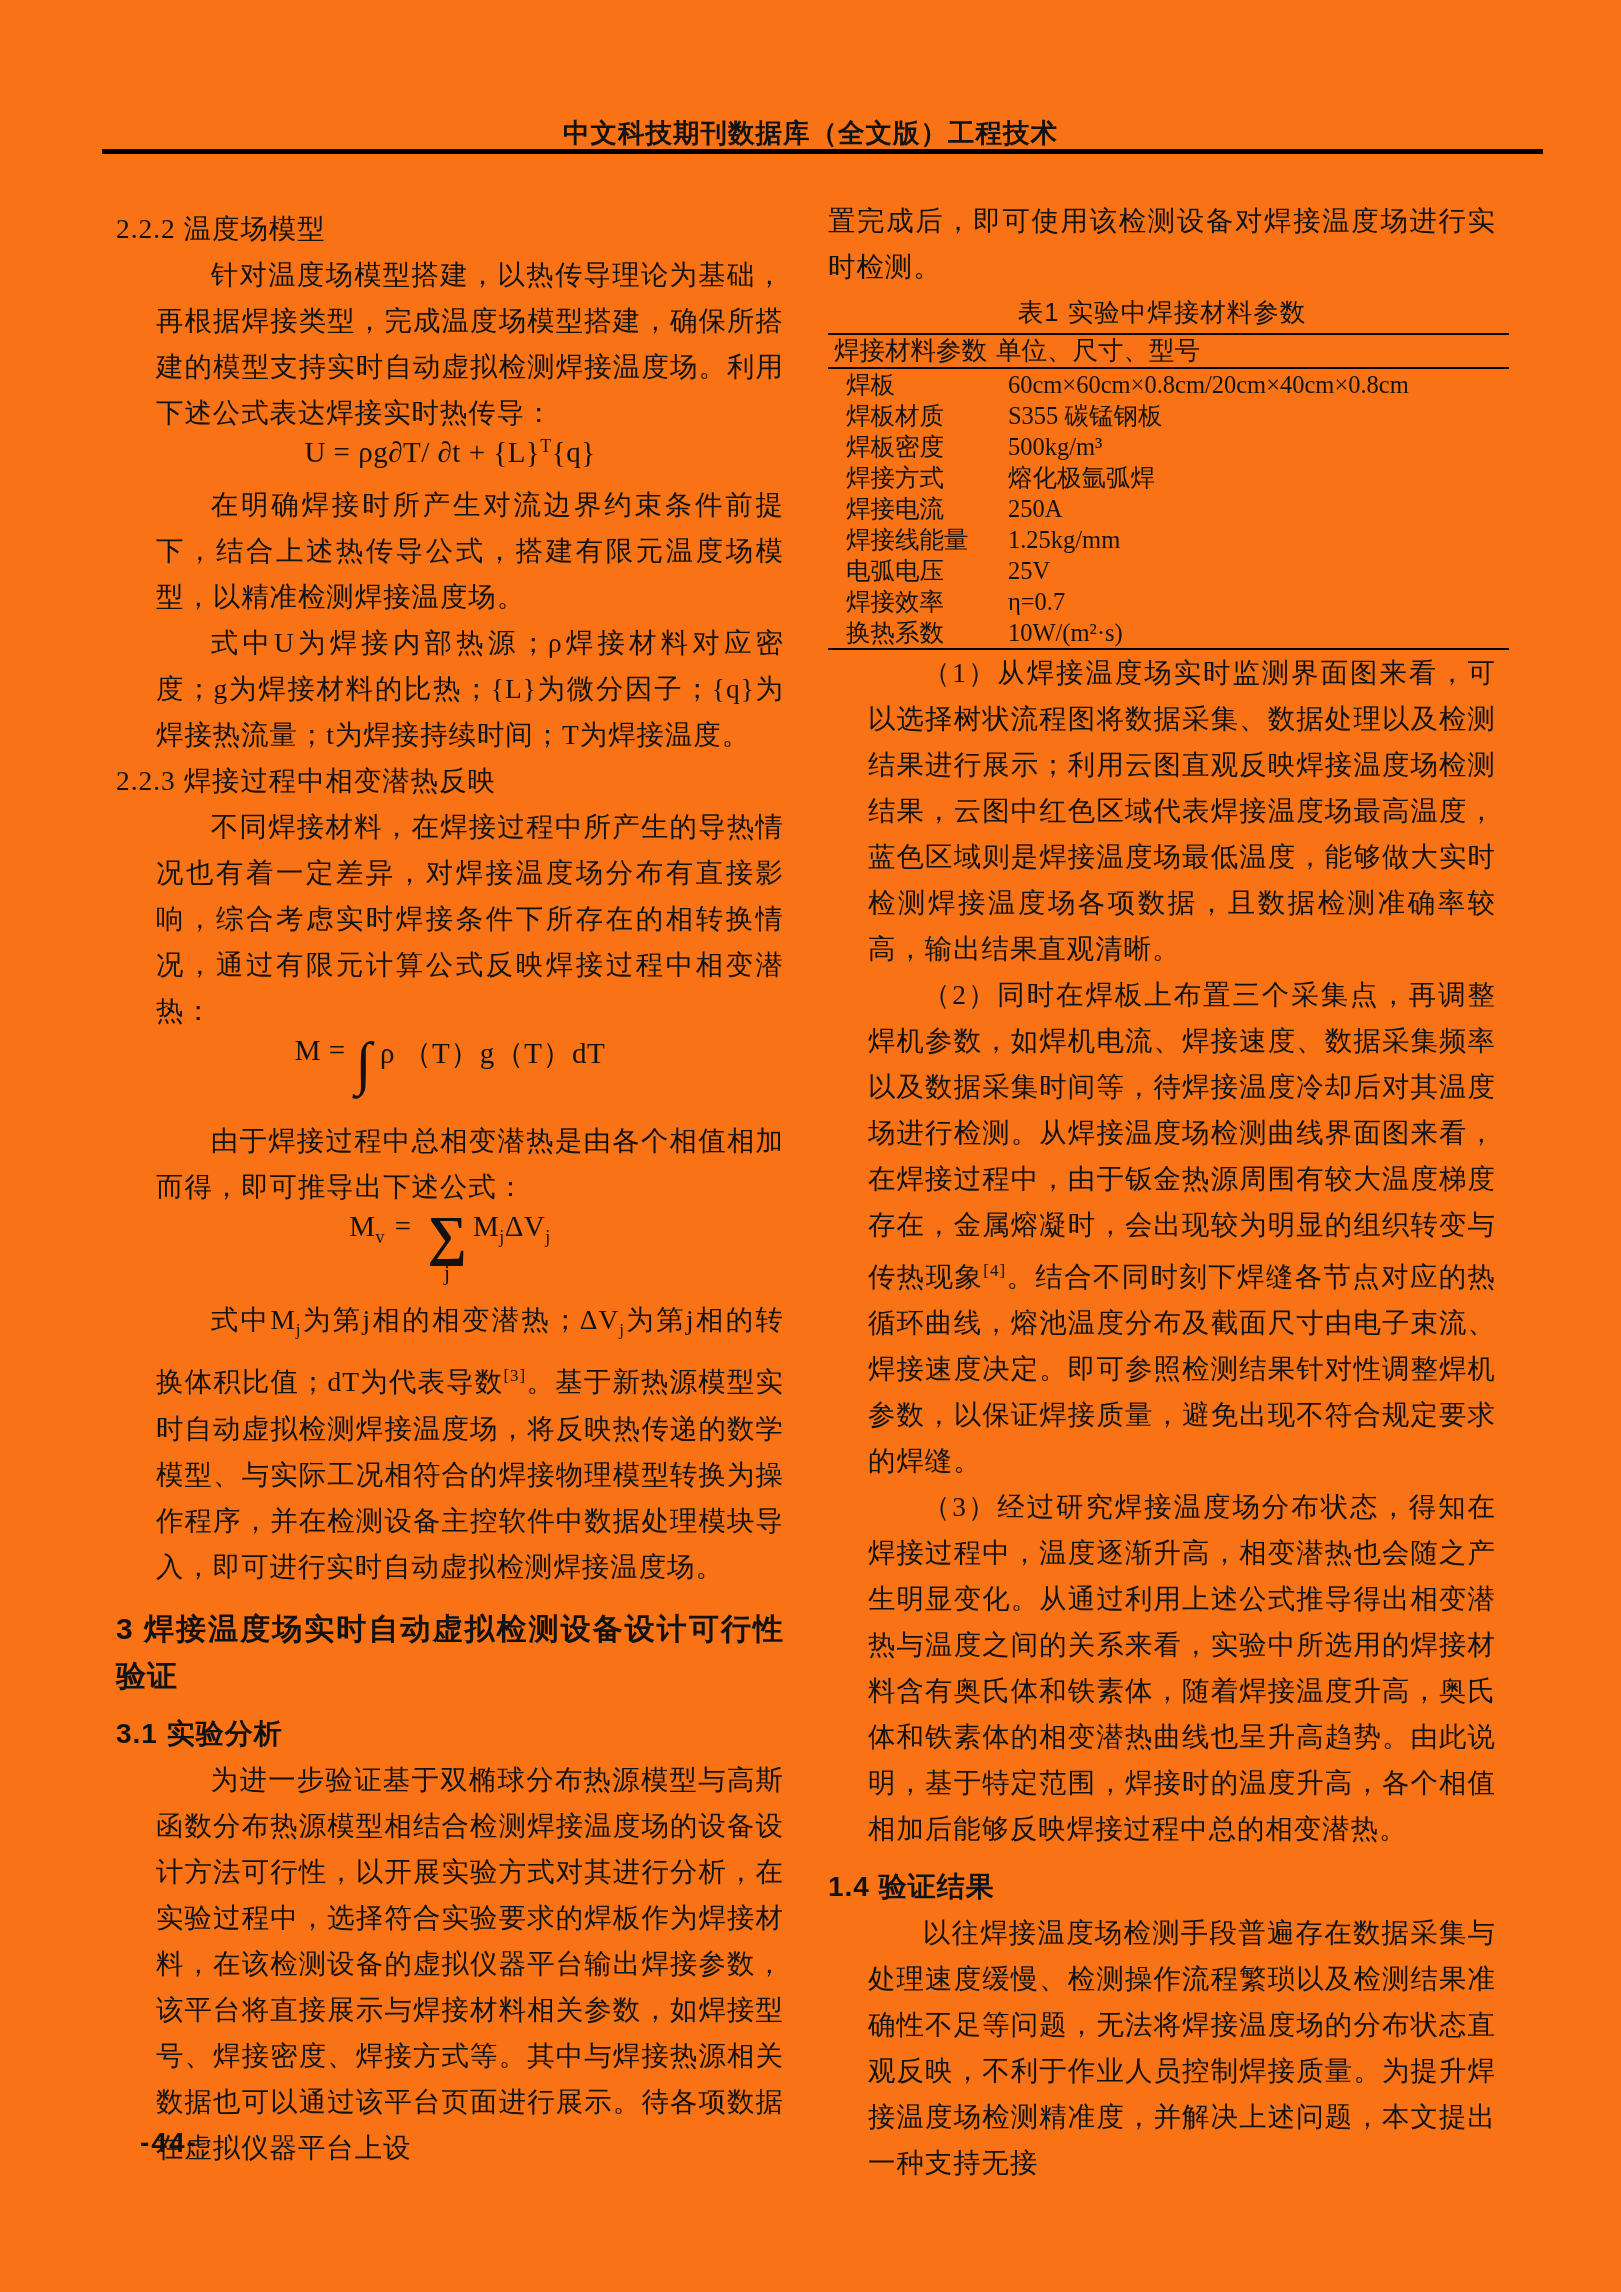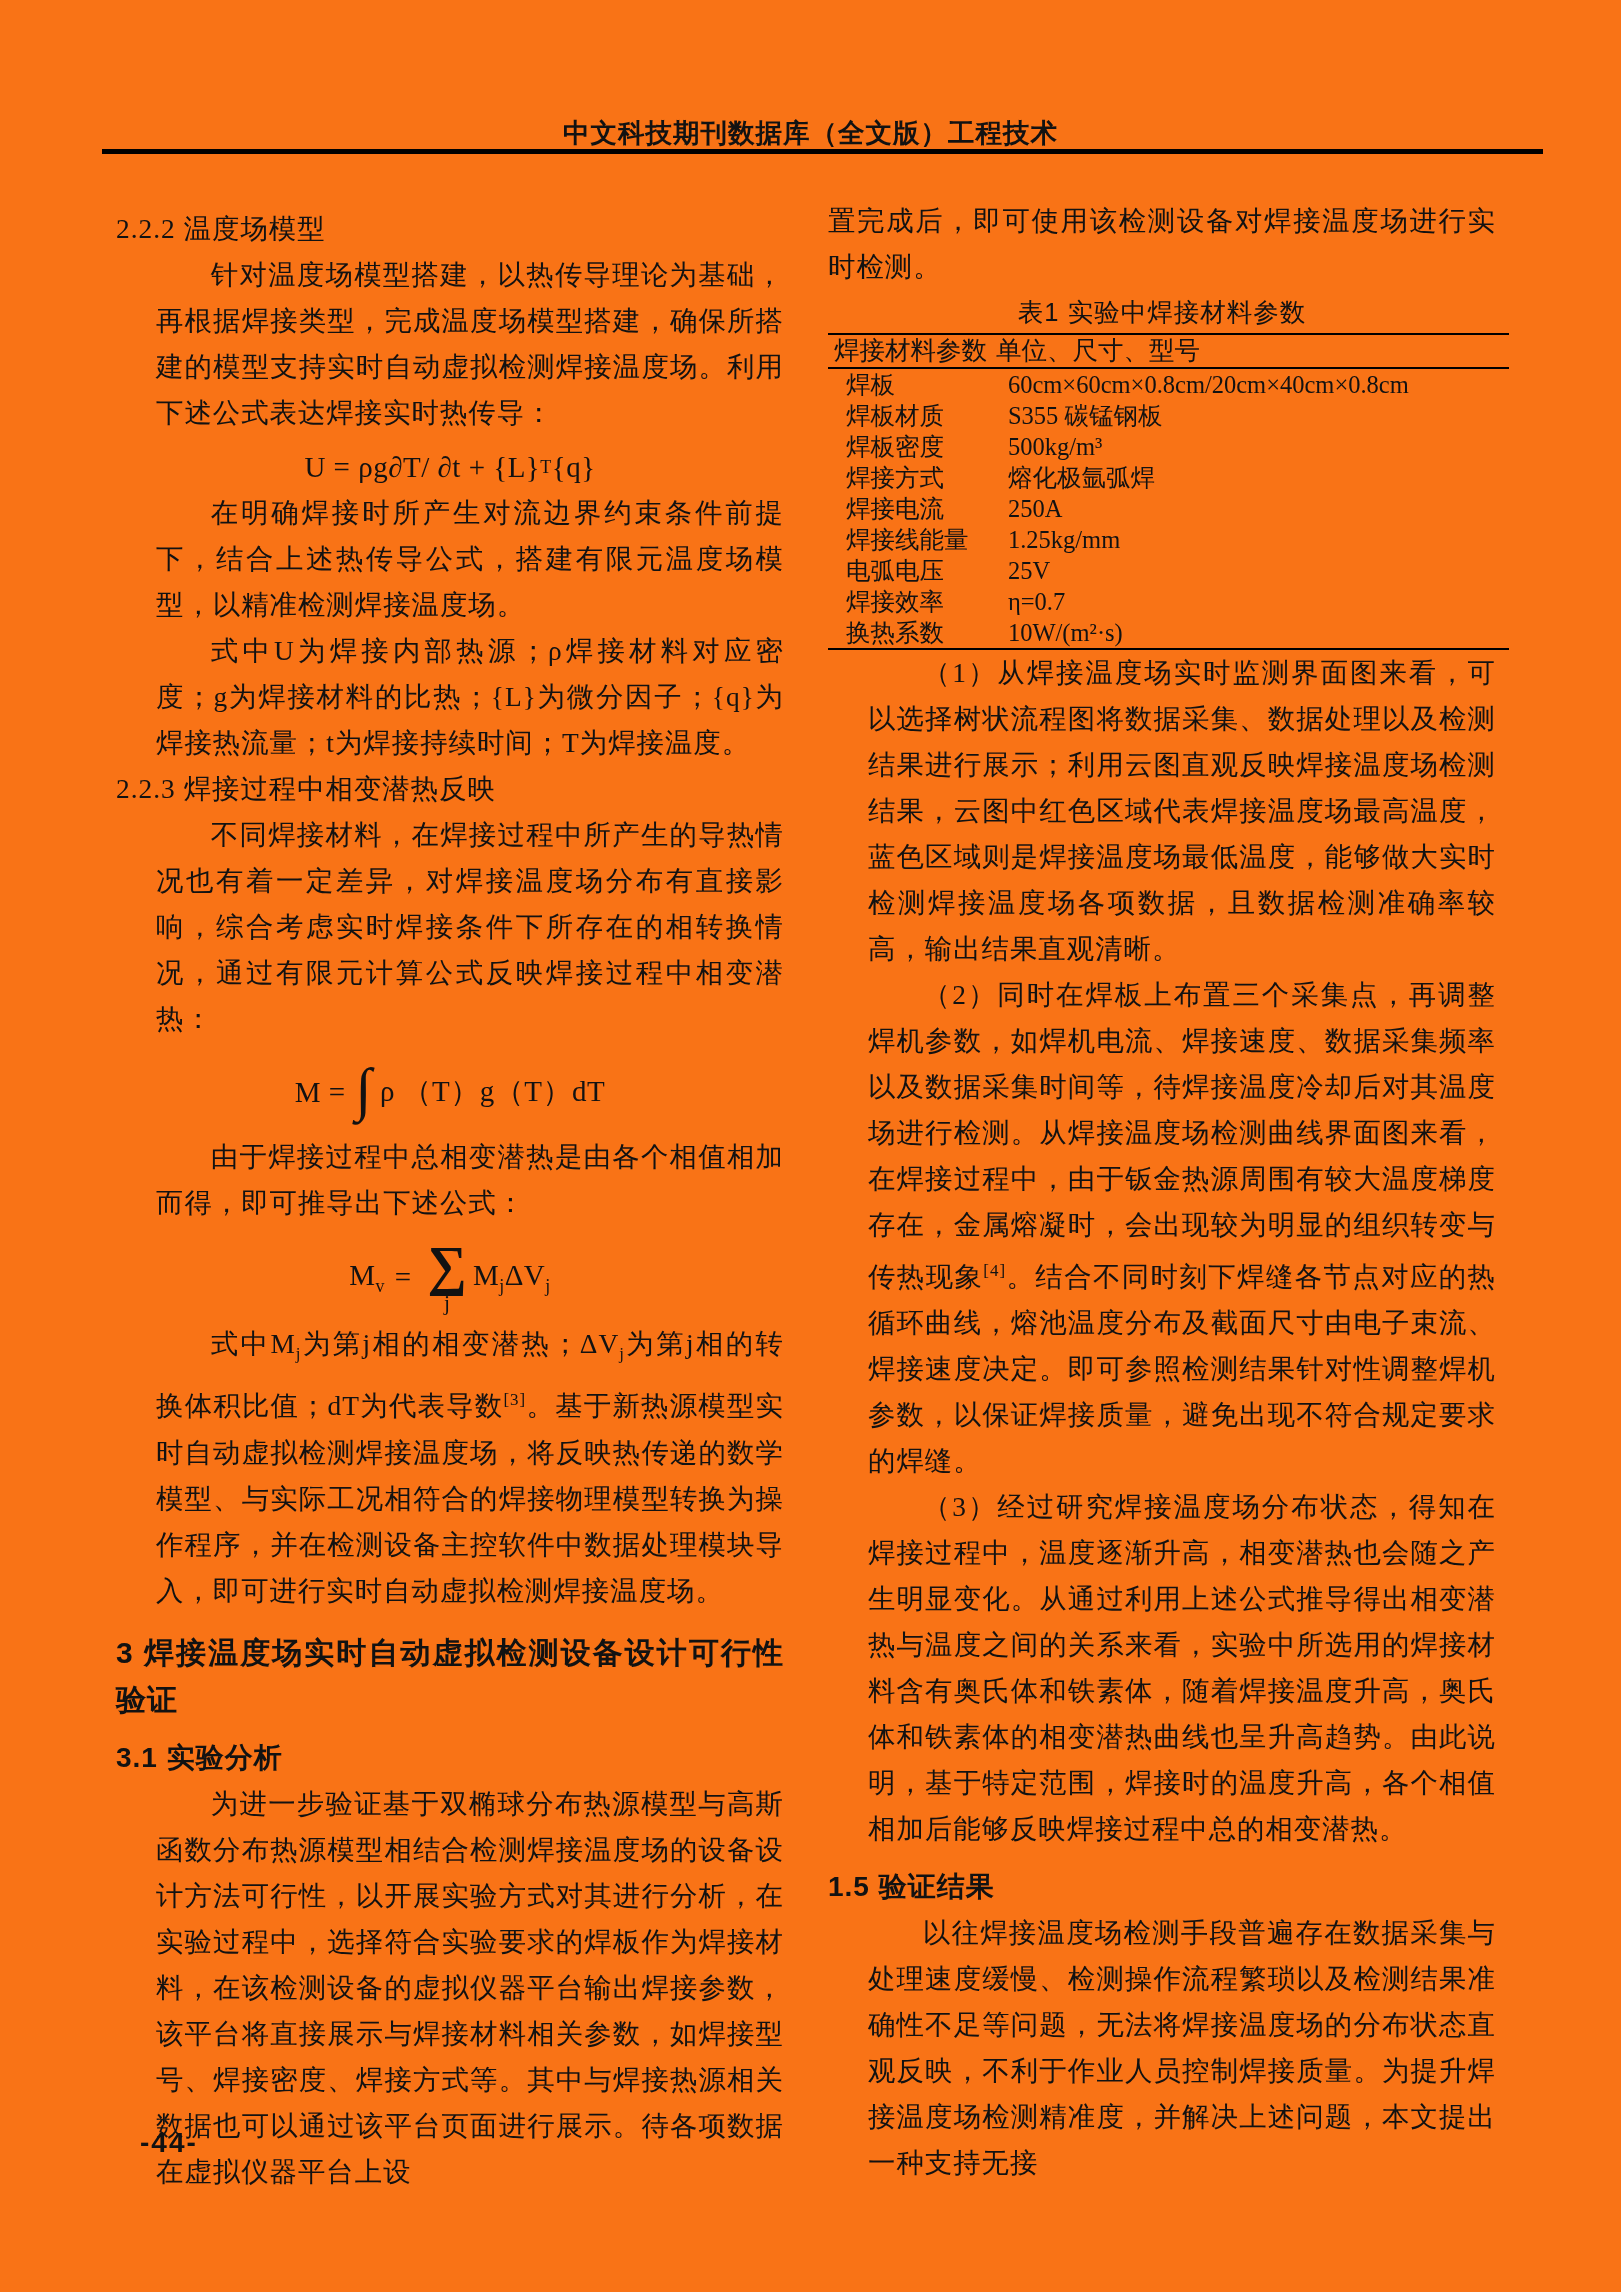--- a/index.html
+++ b/index.html
@@ -22,22 +22,22 @@
   .col{position:absolute;}
   .col-left{left:116px;top:206px;width:668px;}
   .col-right{left:828px;top:198px;width:668px;}
   .body{
     margin:0;font-size:27.4px;line-height:46px;letter-spacing:1px;
     text-align:justify;text-align-last:left;
   }
   .indent{text-indent:2em;margin-left:40px;}
   .subhead{font-size:27.4px;line-height:46px;letter-spacing:1px;}
   .formula{
-    display:flex;justify-content:center;align-items:center;
-    font-size:29px;height:46px;letter-spacing:0.5px;margin-top:8px;
+    display:flex;justify-content:center;align-items:flex-start;
+    font-size:29px;height:46px;letter-spacing:0.5px;
   }
   .formula-m{height:84px;}
   .formula-mv{height:87px;}
   .integral{font-size:59px;line-height:1;margin:0 7.8px 5.9px 9.8px;font-weight:400;}
   .sigma-stack{display:inline-flex;flex-direction:column;align-items:center;margin:0 5.9px;}
   .sigma{font-size:55px;line-height:0.95;font-weight:700;}
   .sigma-sub{font-size:21.6px;line-height:1.1;}
   .feq{margin:0 9.8px;}
   sub{font-size:0.62em;}
   sup{font-size:0.62em;}
@@ -172,21 +172,21 @@
         <div class="cell-value">10W/(m²·s)</div>
       </div>
     </div>
 
     <p class="body indent">（1）从焊接温度场实时监测界面图来看，可以选择树状流程图将数据采集、数据处理以及检测结果进行展示；利用云图直观反映焊接温度场检测结果，云图中红色区域代表焊接温度场最高温度，蓝色区域则是焊接温度场最低温度，能够做大实时检测焊接温度场各项数据，且数据检测准确率较高，输出结果直观清晰。</p>
 
     <p class="body indent"><span>（2）同时在焊板上布置三个采集点，再调整焊机参数，如焊机电流、焊接速度、数据采集频率以及数据采集时间等，待焊接温度冷却后对其温度场进行检测。从焊接温度场检测曲线界面图来看，在焊接过程中，由于钣金热源周围有较大温度梯度存在，金属熔凝时，会出现较为明显的组织转变与传热现象</span><sup>[4]</sup><span>。结合不同时刻下焊缝各节点对应的热循环曲线，熔池温度分布及截面尺寸由电子束流、焊接速度决定。即可参照检测结果针对性调整焊机参数，以保证焊接质量，避免出现不符合规定要求的焊缝。</span></p>
 
     <p class="body indent">（3）经过研究焊接温度场分布状态，得知在焊接过程中，温度逐渐升高，相变潜热也会随之产生明显变化。从通过利用上述公式推导得出相变潜热与温度之间的关系来看，实验中所选用的焊接材料含有奥氏体和铁素体，随着焊接温度升高，奥氏体和铁素体的相变潜热曲线也呈升高趋势。由此说明，基于特定范围，焊接时的温度升高，各个相值相加后能够反映焊接过程中总的相变潜热。</p>
 
-    <div class="h-mid">1.5 验证结果</div>
+    <div class="h-mid">1.4 验证结果</div>
 
     <p class="body indent">以往焊接温度场检测手段普遍存在数据采集与处理速度缓慢、检测操作流程繁琐以及检测结果准确性不足等问题，无法将焊接温度场的分布状态直观反映，不利于作业人员控制焊接质量。为提升焊接温度场检测精准度，并解决上述问题，本文提出一种支持无接</p>
 
   </div>
 
   <div class="footer">-44-</div>
 
 </div>
 
 

